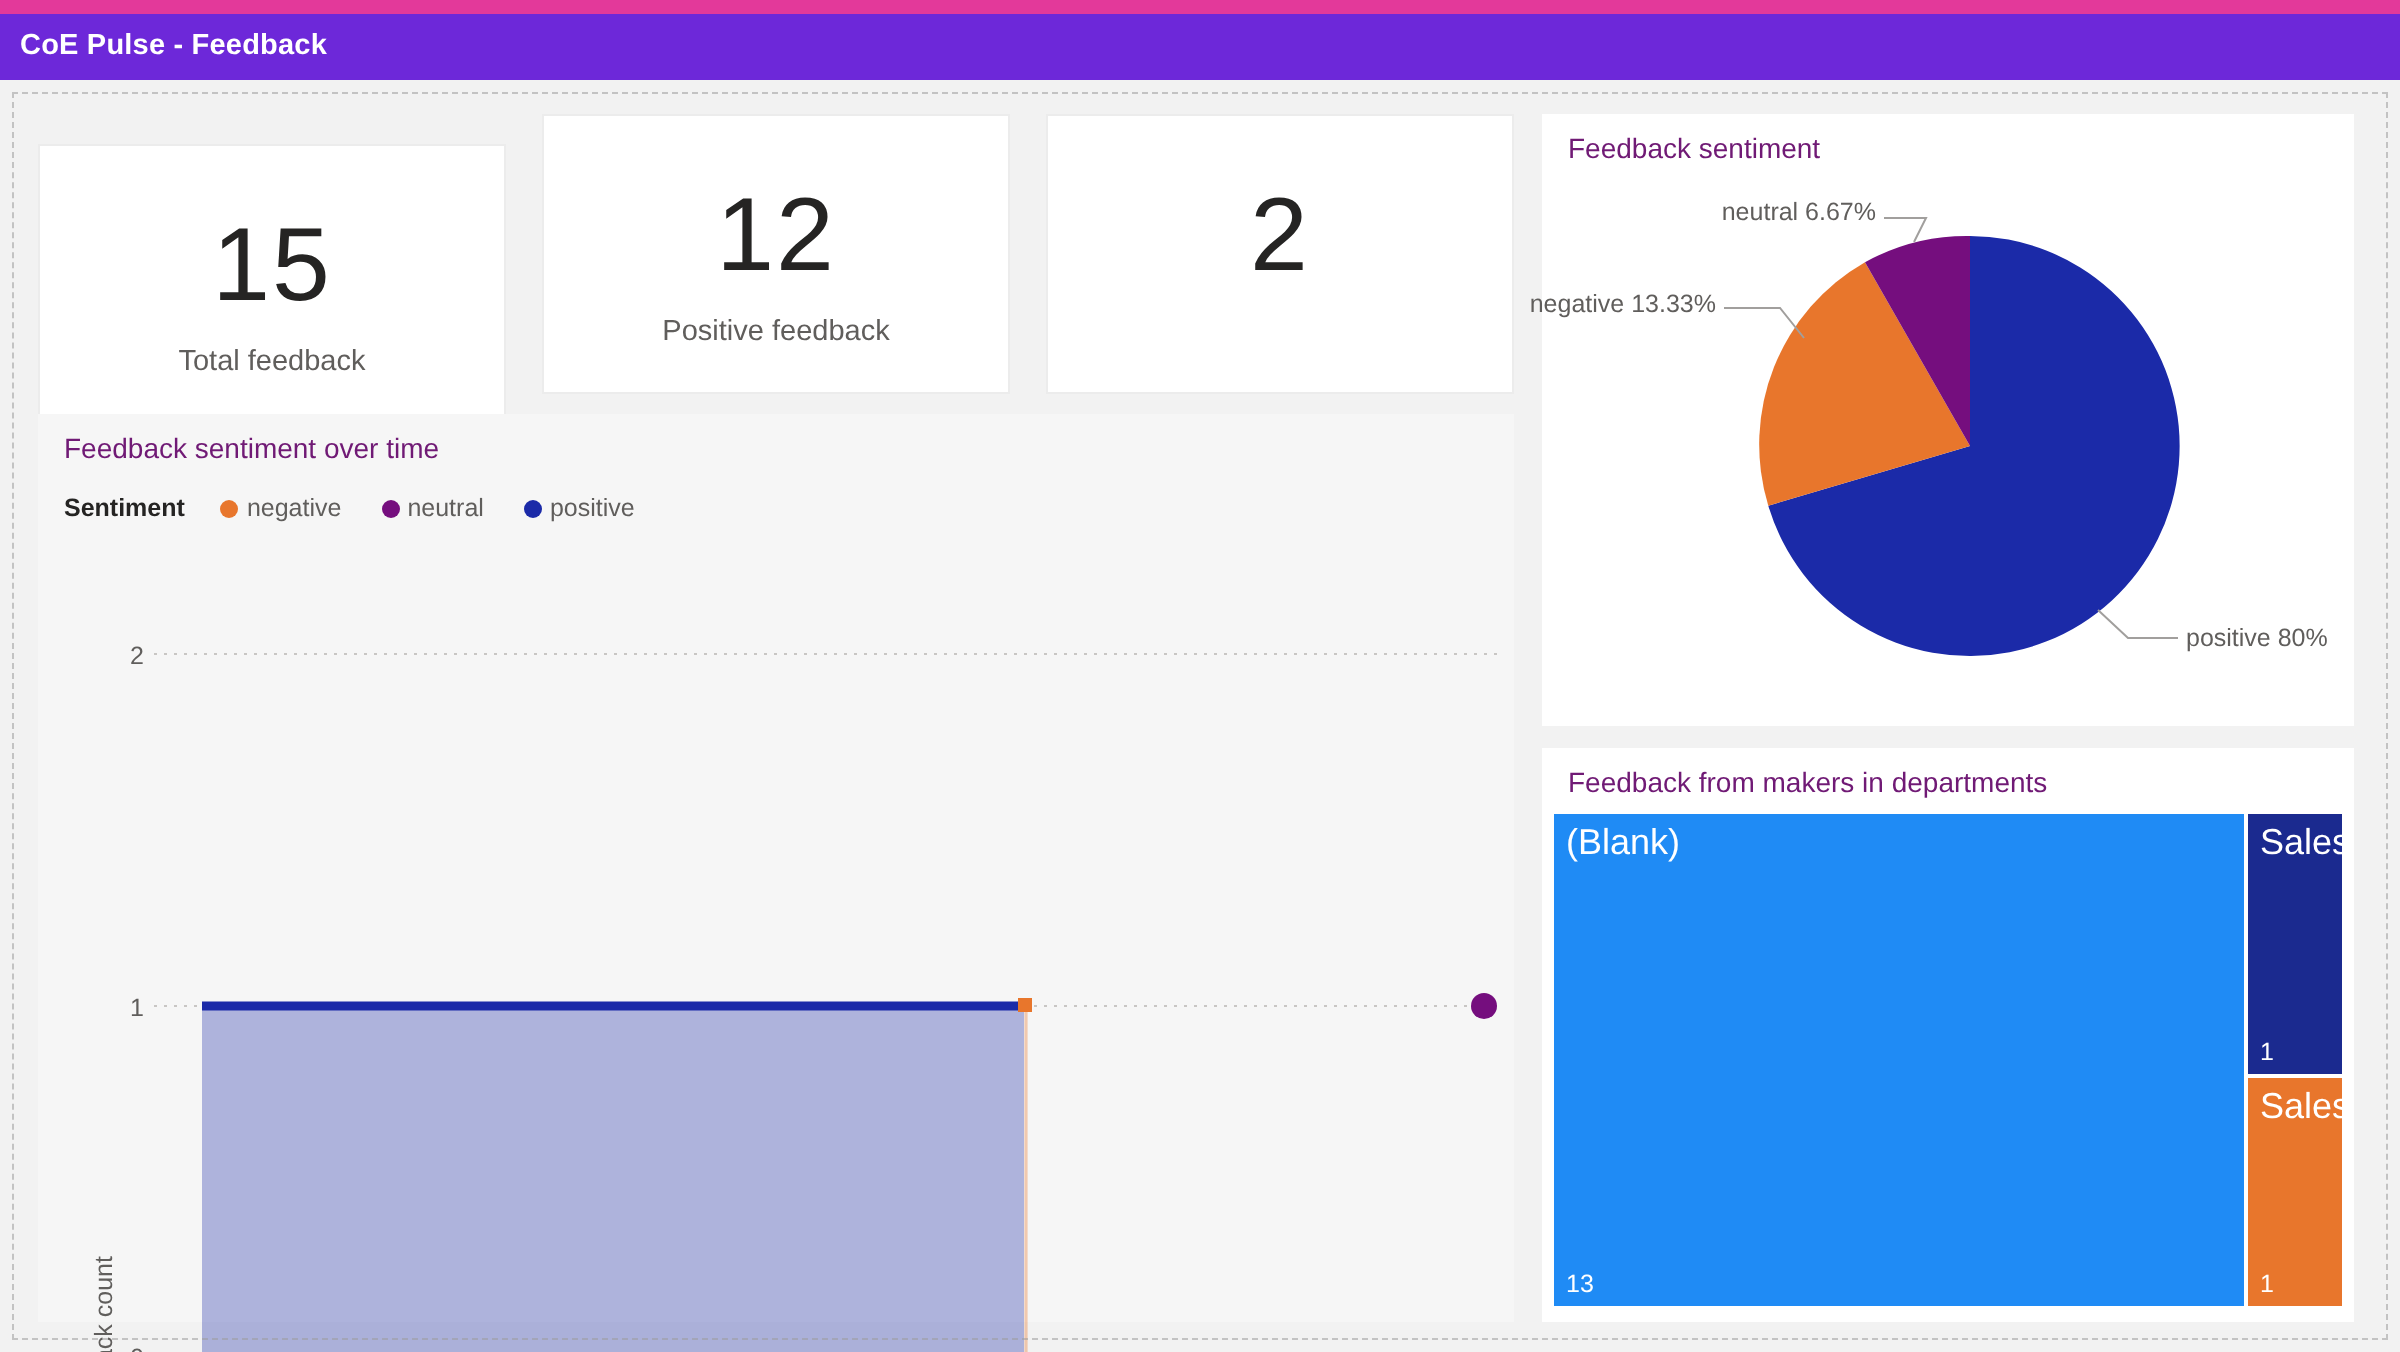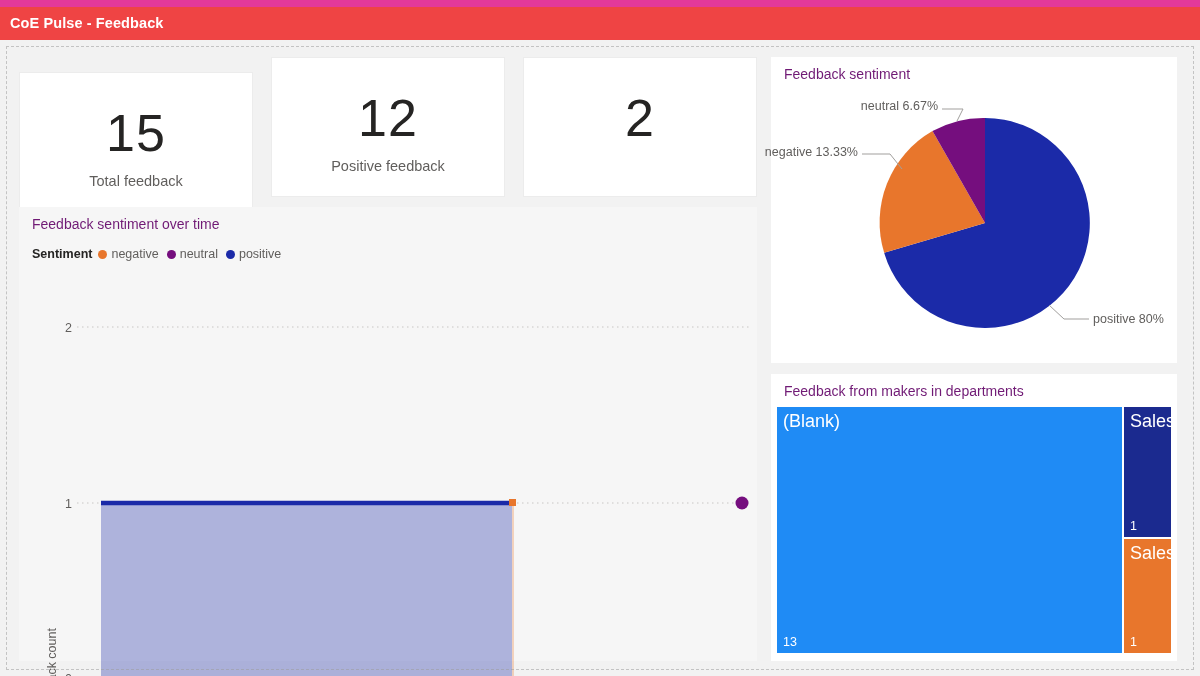--- a/index.html
+++ b/index.html
@@ -21,21 +21,21 @@
   .accent-bar {
     position: absolute;
     left: 0; top: 0;
     width: 1200px; height: 7px;
     background: #e3399a;
   }
   .app-header {
     position: absolute;
     left: 0; top: 7px;
     width: 1200px; height: 33px;
-    background: #ef4444;
+    background: #6d28d9;
   }
   .app-header .title {
     position: absolute;
     left: 10px; top: 8px;
     font-size: 14.5px;
     font-weight: bold;
     color: #ffffff;
     letter-spacing: .1px;
     white-space: nowrap;
   }
@@ -98,21 +98,21 @@
     font-size: 14px;
     color: #701a75;
     white-space: nowrap;
   }
 
   
   .legend {
     position: absolute;
     display: flex;
     align-items: center;
-    gap: 0;
+    gap: 12px;
     font-size: 12.5px;
     color: #605e5c;
     white-space: nowrap;
   }
   .legend .legend-title {
     font-weight: bold;
     color: #252423;
     margin-right: 6px;
   }
   .legend .legend-item {

